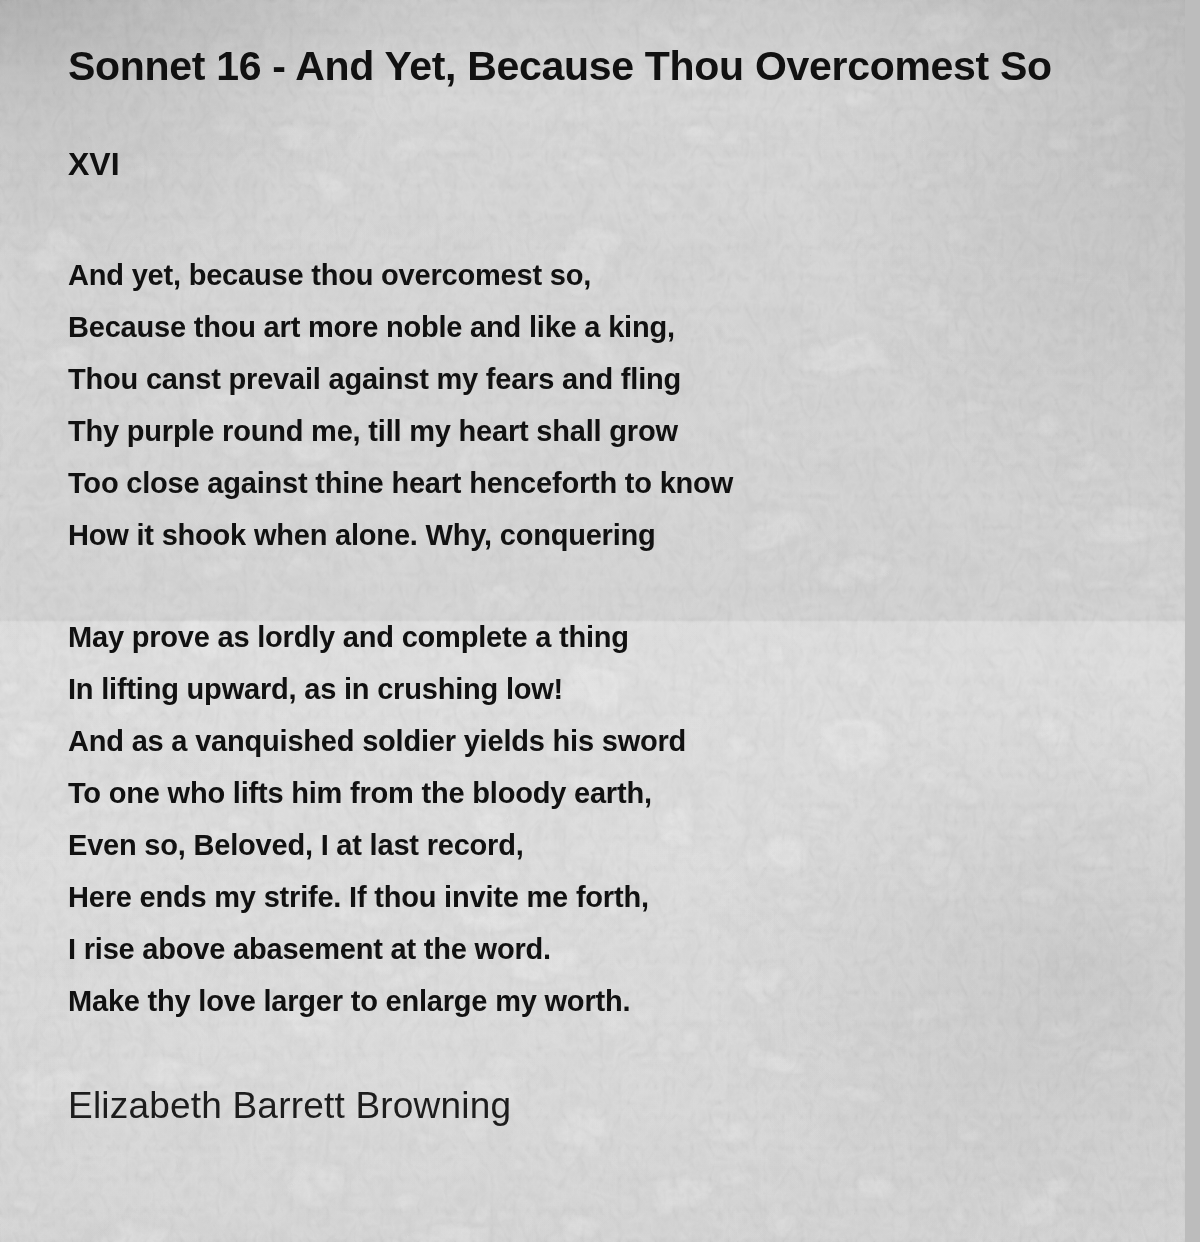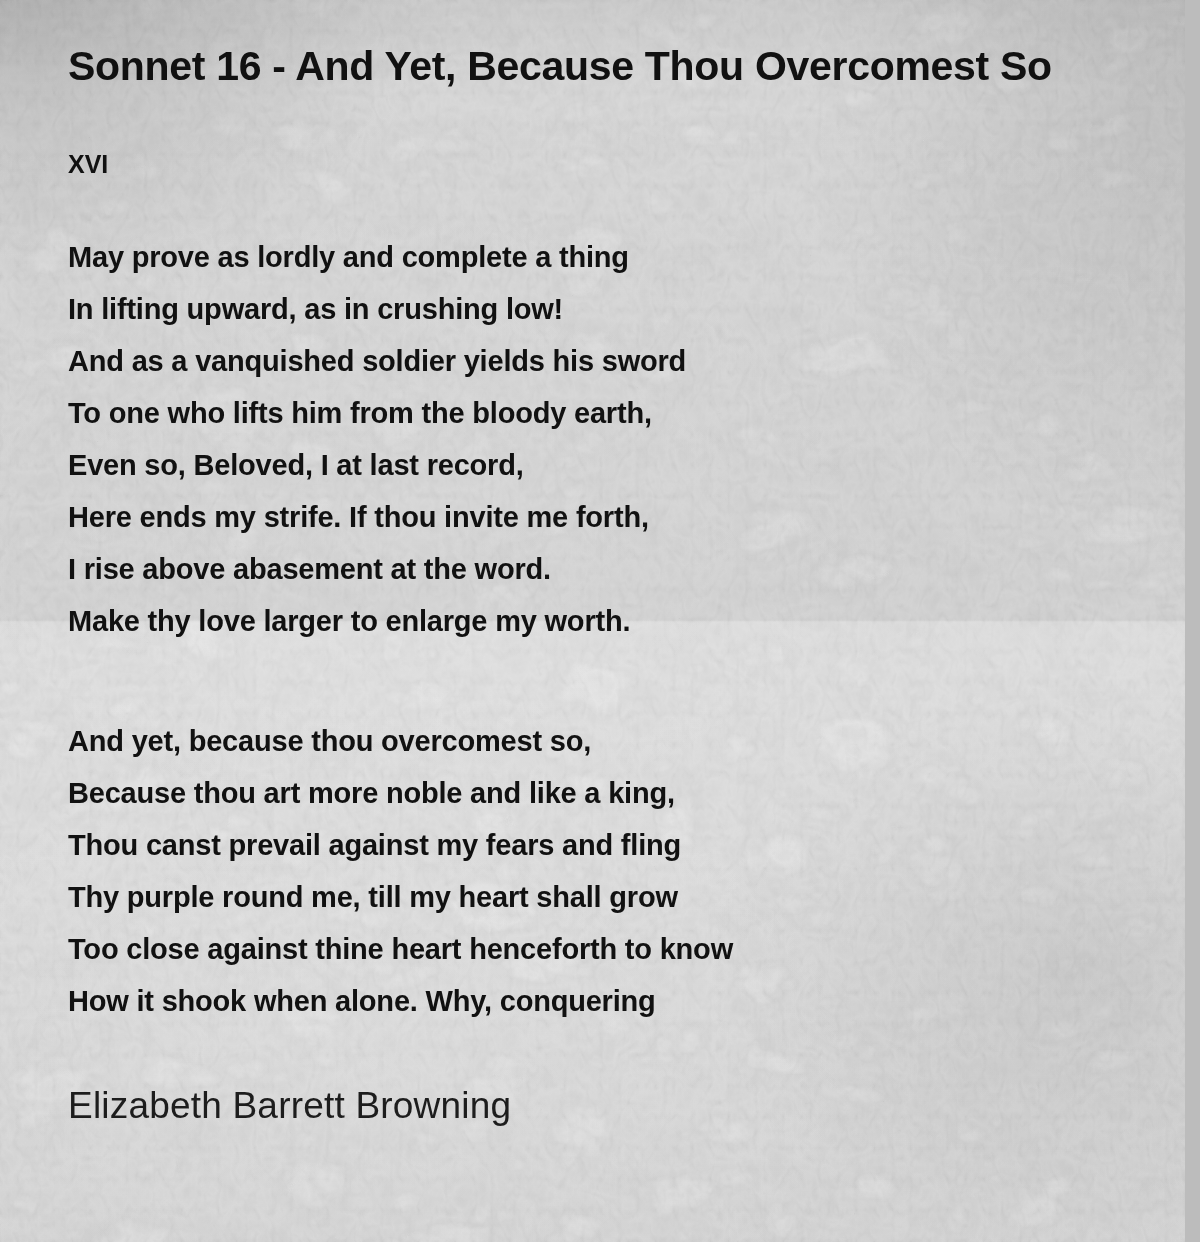--- a/index.html
+++ b/index.html
@@ -61,21 +61,21 @@
     margin: 38px 0 0 0;
     width: 1020px;
     font-size: 41px;
     line-height: 57px;
     font-weight: bold;
     letter-spacing: -0.3px;
     color: var(--text);
   }
   .section-number {
     margin-top: 52px;
-    font-size: 25px;
+    font-size: 32px;
     line-height: 34px;
     font-weight: bold;
     color: var(--text);
   }
   .stanza { width: 1000px; }
   .stanza-1 { margin-top: 68px; }
   .stanza-2 { margin-top: 50px; }
   .line {
     font-size: 29px;
     line-height: 52px;
@@ -126,36 +126,36 @@
     <rect width="1200" height="1242" filter="url(#fibersFine)" opacity="0.28"></rect>
   </svg>
   <div class="tone tone-shapes"></div>
   <div class="tone tone-seam"></div>
 
   <div class="content">
     <h1 class="title">Sonnet 16 - And Yet, Because Thou Overcomest So</h1>
 
     <div class="section-number">XVI</div>
 
+    <div class="stanza stanza-1">
+        <div class="line">And yet, because thou overcomest so,</div>
+        <div class="line">Because thou art more noble and like a king,</div>
+        <div class="line">Thou canst prevail against my fears and fling</div>
+        <div class="line">Thy purple round me, till my heart shall grow</div>
+        <div class="line">Too close against thine heart henceforth to know</div>
+        <div class="line">How it shook when alone. Why, conquering</div>
+      </div>
+
     <div class="stanza stanza-2">
         <div class="line">May prove as lordly and complete a thing</div>
         <div class="line">In lifting upward, as in crushing low!</div>
         <div class="line">And as a vanquished soldier yields his sword</div>
         <div class="line">To one who lifts him from the bloody earth,</div>
         <div class="line">Even so, Beloved, I at last record,</div>
         <div class="line">Here ends my strife. If thou invite me forth,</div>
         <div class="line">I rise above abasement at the word.</div>
         <div class="line">Make thy love larger to enlarge my worth.</div>
       </div>
 
-    <div class="stanza stanza-1">
-        <div class="line">And yet, because thou overcomest so,</div>
-        <div class="line">Because thou art more noble and like a king,</div>
-        <div class="line">Thou canst prevail against my fears and fling</div>
-        <div class="line">Thy purple round me, till my heart shall grow</div>
-        <div class="line">Too close against thine heart henceforth to know</div>
-        <div class="line">How it shook when alone. Why, conquering</div>
-      </div>
-
     <div class="author">Elizabeth Barrett Browning</div>
   </div>
 
 </div>
 
 </body></html>

